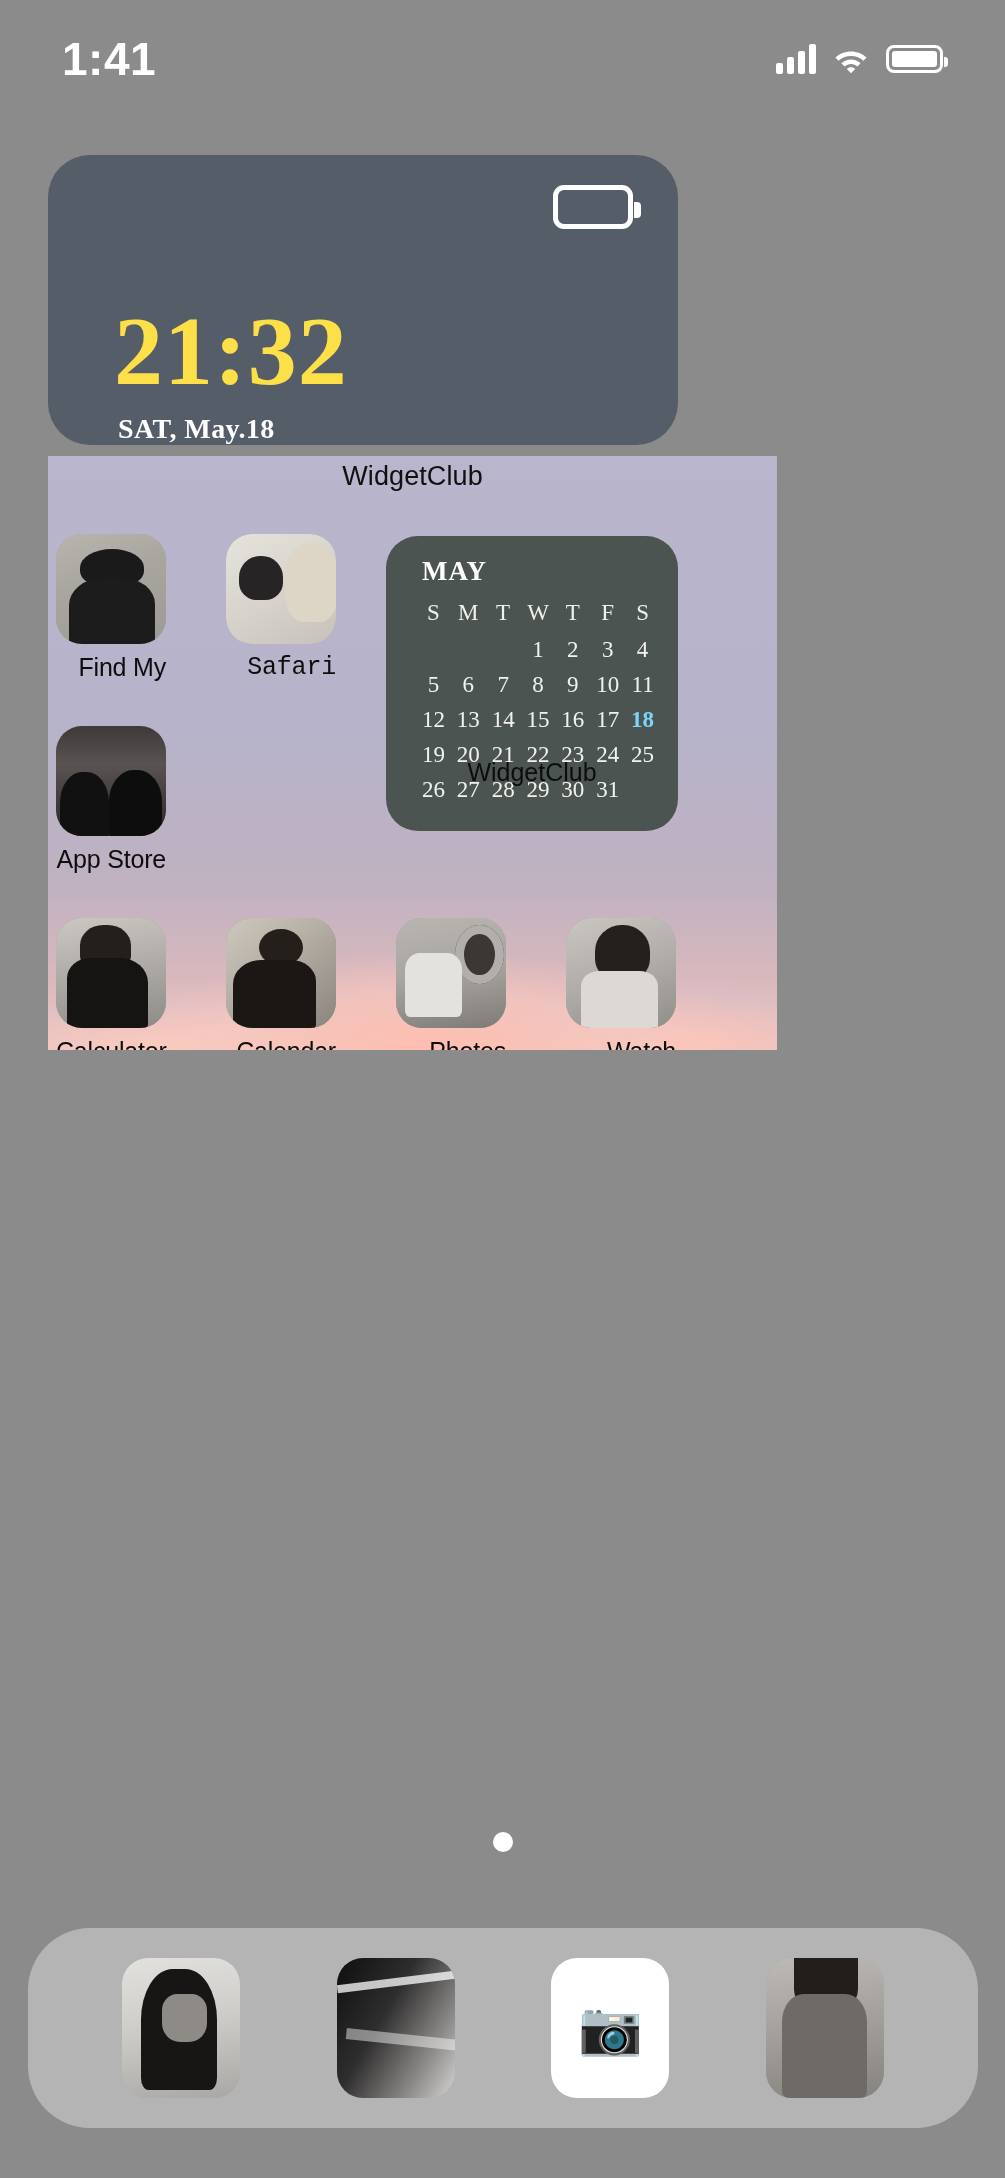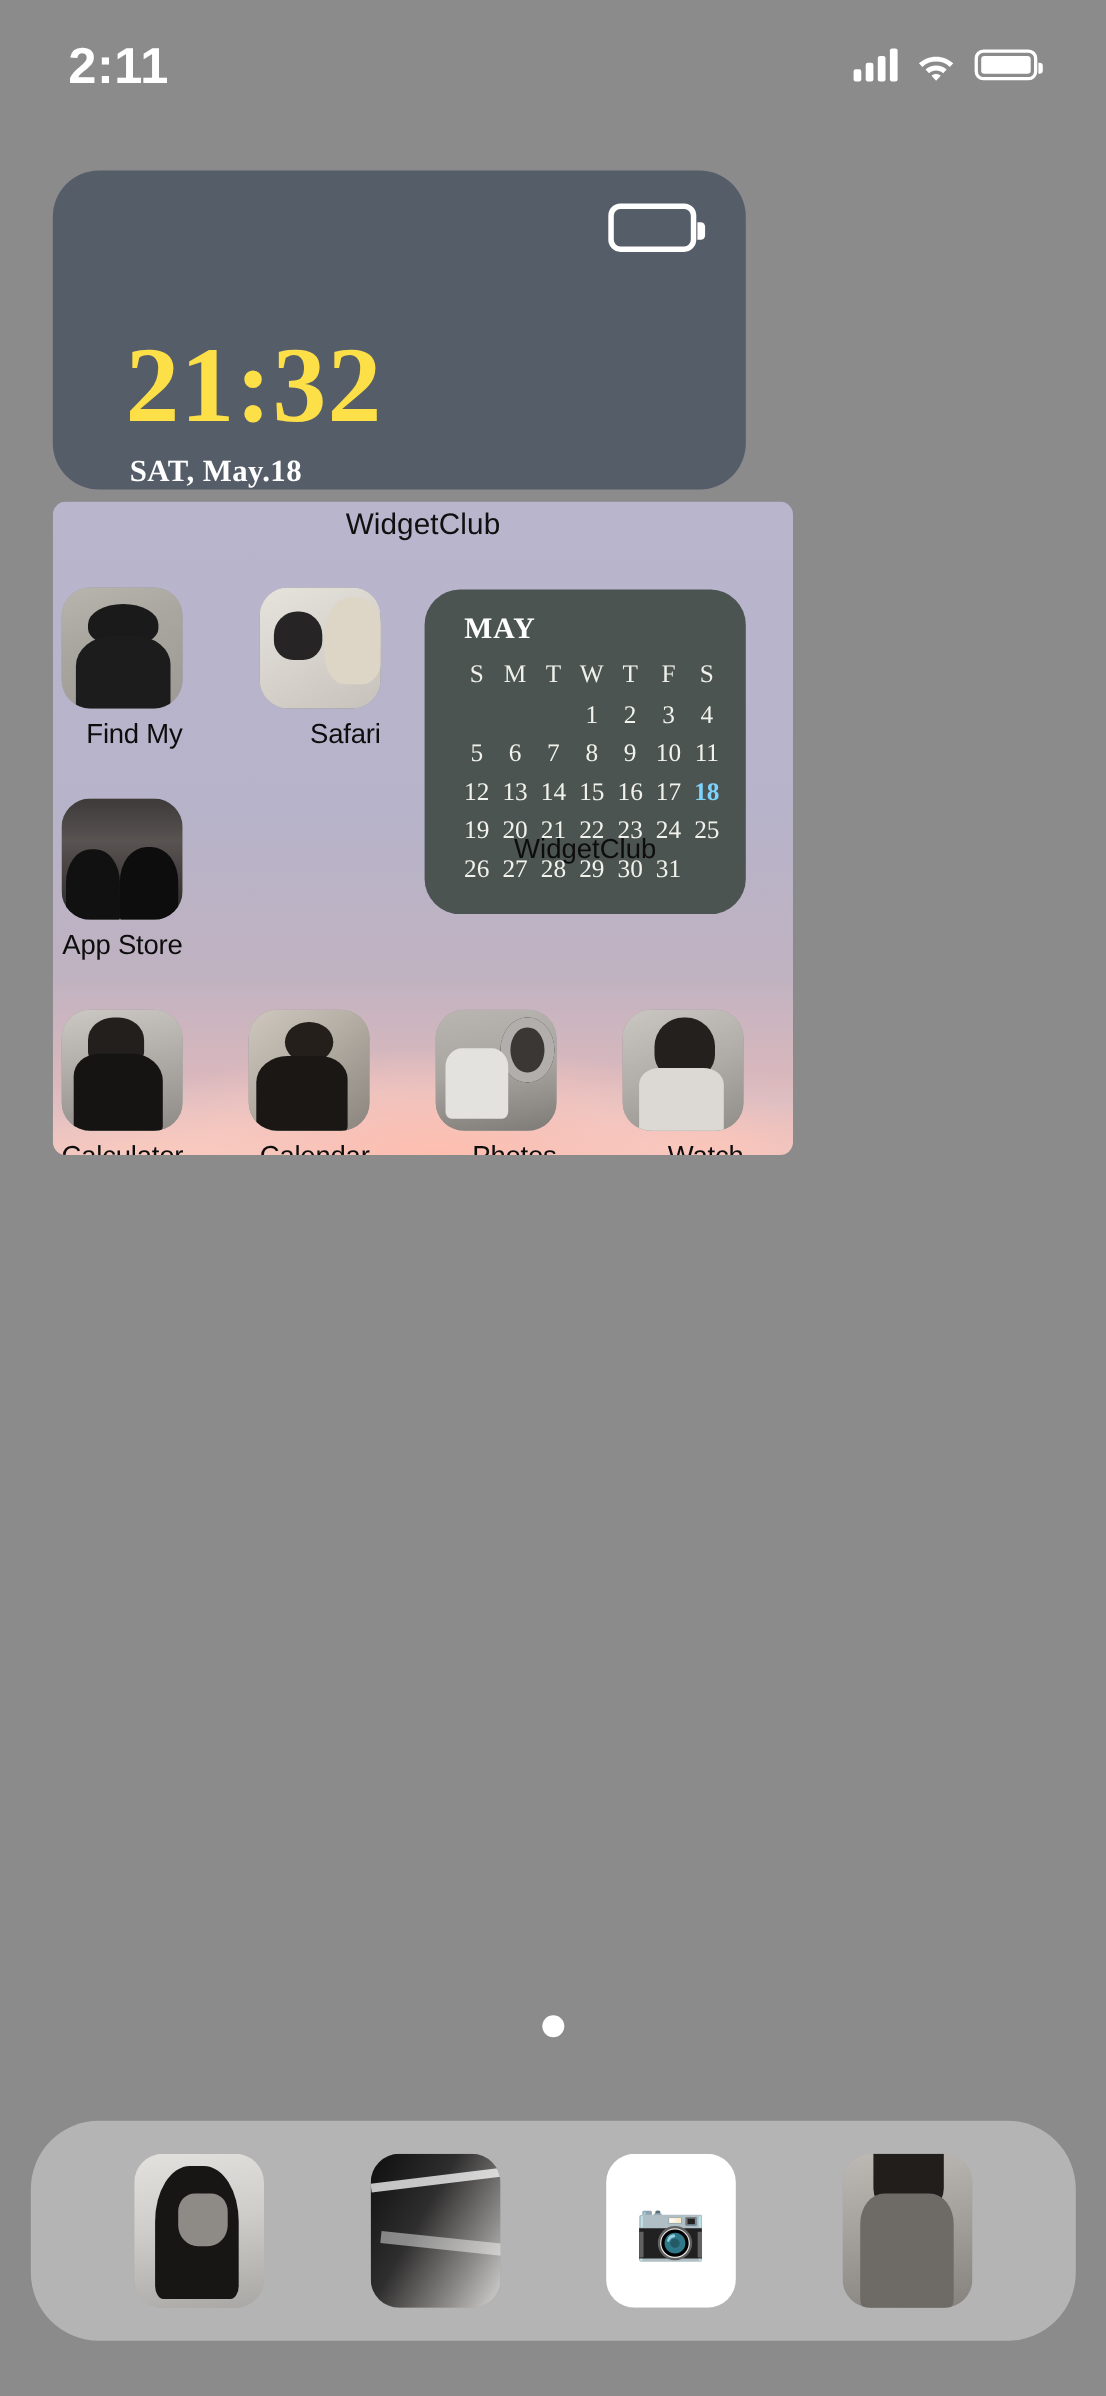--- a/index.html
+++ b/index.html
@@ -60,22 +60,22 @@
     font-size:98px; font-weight:700; line-height:1; letter-spacing:1px;
   }
   #clock-date {
     position:absolute; left:70px; top:258px;
     color:#ffffff; font-family:"Liberation Serif", serif;
     font-size:28px; font-weight:700; letter-spacing:0.4px;
   }
 
   
   #grid-widget {
-    position:absolute; left:48px; top:456px; width:673px; height:594px;
-    border-radius:12px; overflow:hidden;
+    position:absolute; left:48px; top:456px; width:729px; height:594px;
+    border-radius:0; overflow:hidden;
     background:
       radial-gradient(ellipse 420px 130px at 52% 100%, rgba(255,190,175,0.95) 0%, rgba(250,200,190,0.6) 45%, rgba(200,190,210,0) 75%),
       radial-gradient(ellipse 300px 90px at 15% 101%, rgba(255,205,190,0.85) 0%, rgba(226,200,205,0.3) 60%, rgba(200,190,210,0) 85%),
       radial-gradient(ellipse 260px 80px at 88% 99%, rgba(255,198,185,0.8) 0%, rgba(220,198,205,0.3) 60%, rgba(200,190,210,0) 85%),
       linear-gradient(180deg, #b8b5cd 0%, #b6b3ca 45%, #bfb2c1 72%, #d9b8bd 88%, #eec2bd 100%);
   }
   #grid-title {
     position:absolute; left:0; top:5px; width:100%; text-align:center;
     color:#101010; font-size:27px; letter-spacing:0.1px;
   }
@@ -231,21 +231,21 @@
   .ph-dock4 { background:linear-gradient(170deg,#bdbab5 0%,#a5a29d 45%,#86837f 100%); }
   .ph-dock4::before { content:""; position:absolute; left:24%; top:0%; width:54%; height:40%;
     background:#211e1c; border-radius:0 0 44% 44%; }
   .ph-dock4::after { content:""; position:absolute; left:14%; top:26%; width:72%; height:76%;
     background:#6e6b67; border-radius:26% 26% 10% 10%; }
 </style>
 </head>
 <body>
 
 <div id="status-bar">
-  <div id="status-time">2:11</div>
+  <div id="status-time">1:41</div>
   <div id="status-right">
     <span class="sig-bars">
       <i></i>
         <i></i>
         <i></i>
         <i></i>
     </span>
     <span class="wifi-ico">
       <svg width="38" height="30" viewBox="0 0 38 30">
         <path d="M19 7.5c6.1 0 11.6 2.3 15.6 6.1l-3.1 3.2C28.2 13.7 23.8 12 19 12S9.8 13.7 6.5 16.8l-3.1-3.2C7.4 9.8 12.9 7.5 19 7.5z" fill="#fff"></path>
@@ -272,21 +272,21 @@
   <div id="grid-title">WidgetClub</div>
 
   <div id="bg-watermark">k          ing</div>
 
   <div class="app-cell" style="left:8px; top:78px;">
     <div class="app-tile">
         <span class="ph ph-findmy"></span>
       </div>
     <div class="app-label">Find My</div>
   </div>
-  <div class="app-cell" style="left:188px; top:78px;">
+  <div class="app-cell" style="left:178px; top:78px;font-family:Liberation Mono, monospace;">
     <div class="app-tile">
         <span class="ph ph-safari"></span>
       </div>
     <div class="app-label">Safari</div>
   </div>
 
   <div class="app-cell" style="left:8px; top:270px;">
     <div class="app-tile">
         <span class="ph ph-appstore"></span>
       </div>

